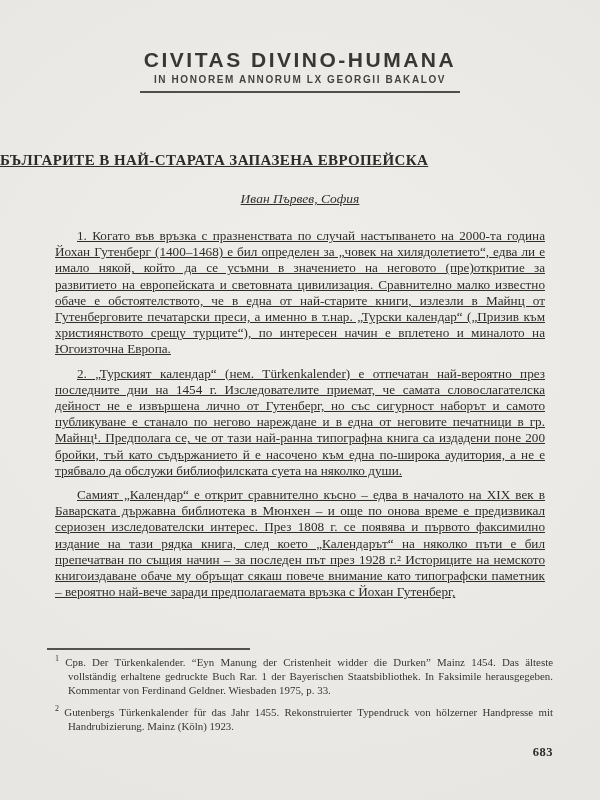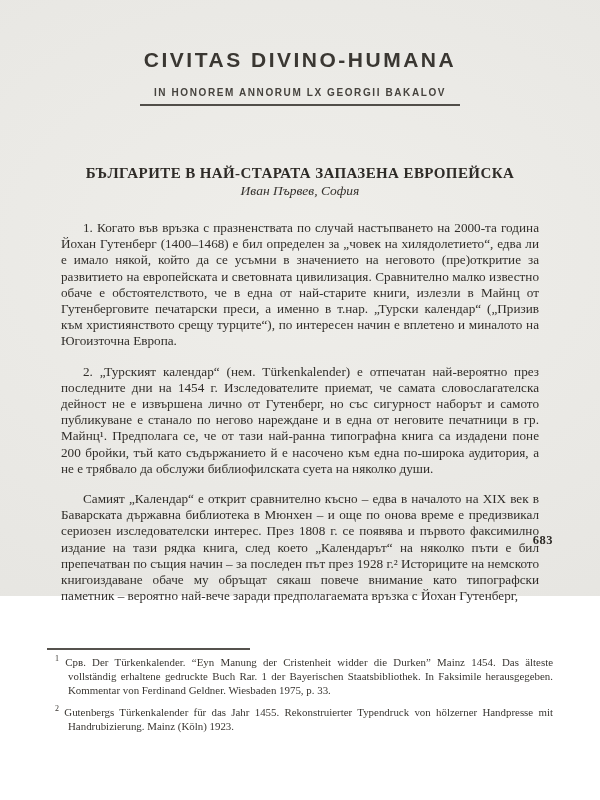--- a/index.html
+++ b/index.html
@@ -8,25 +8,26 @@
   }
   body {
     width: 600px;
     height: 800px;
     overflow: hidden;
     font-family: "Liberation Serif", serif;
   }
   .page {
     position: relative;
     width: 600px;
-    height: 596px;
+    height: 800px;
     background:
       radial-gradient(ellipse 130% 90% at 50% 42%, #efeeea 0%, #e9e8e4 55%, #e4e3df 100%);
     color: #312e2a;
     box-sizing: border-box;
+    text-decoration: underline;
   }
   
   .series-head {
     padding-top: 48px;
     text-align: center;
   }
   .series-head-inner {
     display: inline-block;
     border-bottom: 2px solid #514e49;
     padding: 0 4px 6px 4px;
@@ -37,46 +38,47 @@
     font-size: 21px;
     letter-spacing: 2.5px;
     color: #3a3732;
     white-space: nowrap;
   }
   .series-subtitle {
     font-family: "Liberation Sans", sans-serif;
     font-weight: bold;
     font-size: 10px;
     letter-spacing: 1.6px;
-    margin-top: 15px;
+    margin-top: 2px;
     color: #46433e;
     white-space: nowrap;
   }
   
   .article-title {
     margin-top: 57px;
-    text-align: center;
+    text-align: left;
     font-weight: bold;
     font-size: 15px;
     line-height: 20px;
     letter-spacing: 0.4px;
     color: #2e2b27;
   }
   .author-line {
+    margin-top: 21px;
     text-align: center;
     font-style: italic;
     font-size: 13.5px;
     color: #34312d;
   }
   
   .body-text {
     margin: 21px 47px 0 47px;
   }
   .body-text p {
-    margin: 14px;
+    margin: 8px;
     font-size: 13.2px;
     line-height: 16.2px;
     text-align: justify;
     text-indent: 22px;
     color: #312e2a;
   }
   
   .footnotes {
     position: absolute;
     left: 47px;
@@ -97,21 +99,21 @@
     text-indent: -13px;
     color: #383530;
   }
   .footnote sup {
     font-size: 8px;
     line-height: 0;
   }
   .page-number {
     position: absolute;
     right: 47px;
-    bottom: 48px;
+    bottom: 40px;
     font-weight: bold;
     font-size: 12.5px;
     letter-spacing: 0.5px;
     color: #2e2b27;
   }
 </style>
 </head>
 <body>
 
 <div class="page">

